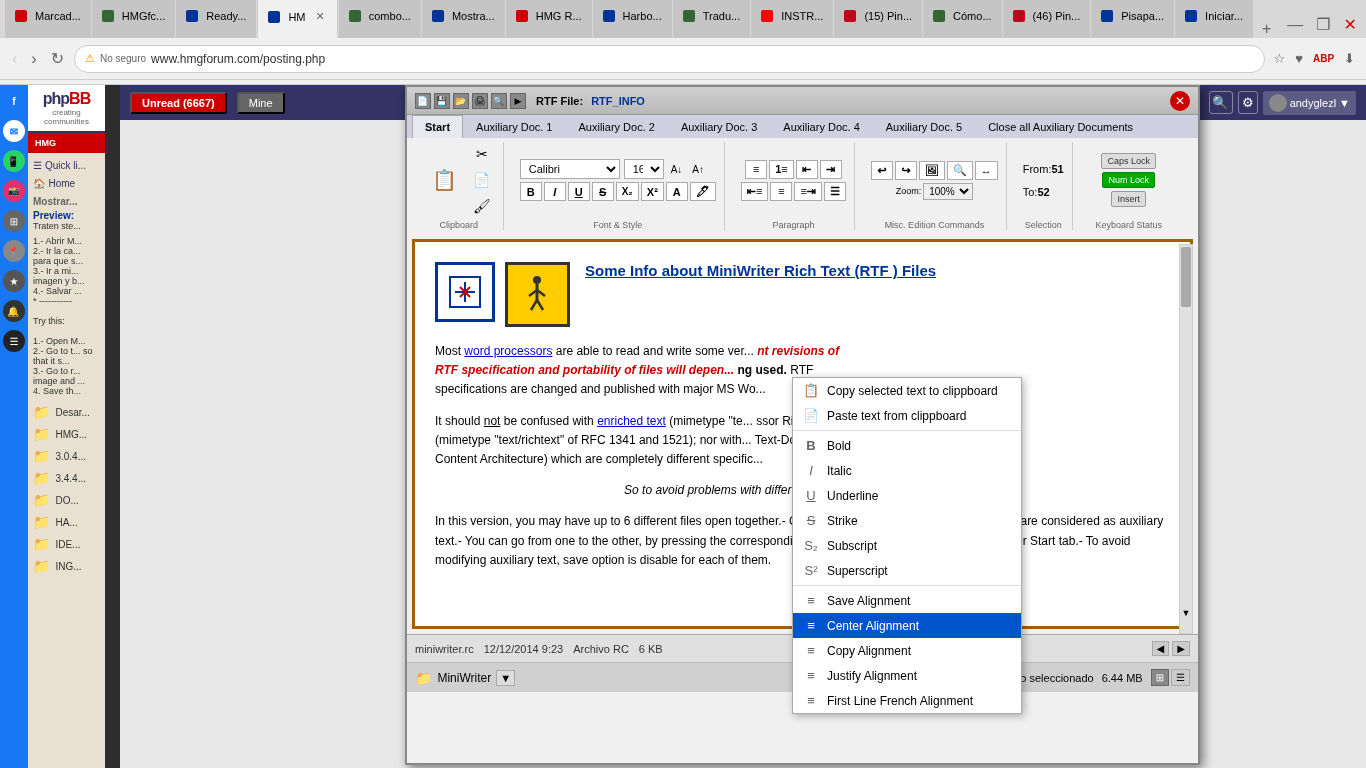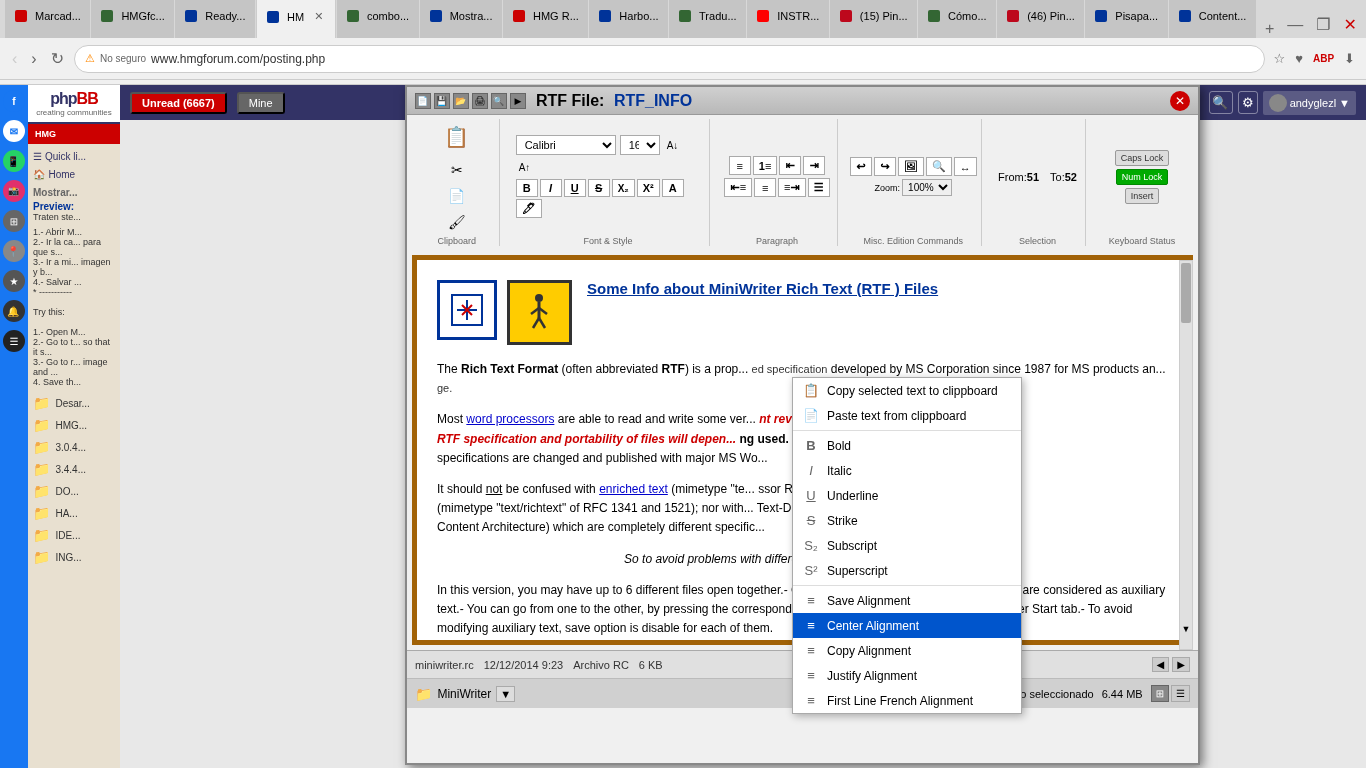--- a/index.html
+++ b/index.html
@@ -53,28 +53,28 @@
     .ribbon-group { display: flex; flex-direction: column; align-items: center; border-right: 1px solid #ccc; padding: 0 8px; }
     .ribbon-group-tools { display: flex; gap: 3px; flex-wrap: wrap; justify-content: center; flex: 1; align-items: center; }
     .ribbon-group-label { font-size: 9px; color: #666; margin-top: auto; padding-top: 2px; }
     .ribbon-btn { background: none; border: 1px solid transparent; cursor: pointer; padding: 3px; border-radius: 2px; font-size: 11px; display: flex; flex-direction: column; align-items: center; }
     .ribbon-btn-large { padding: 5px 8px; font-size: 13px; }
     .font-selector { display: flex; align-items: center; gap: 4px; flex-wrap: wrap; }
     .font-dropdown { font-size: 11px; padding: 2px 4px; border: 1px solid #aaa; background: white; width: 100px; }
     .font-size-dropdown { font-size: 11px; padding: 2px 4px; border: 1px solid #aaa; background: white; width: 40px; }
     .format-btns { display: flex; gap: 2px; flex-wrap: wrap; }
     .format-btn { font-size: 11px; padding: 2px 5px; border: 1px solid #aaa; background: white; cursor: pointer; font-weight: bold; min-width: 22px; text-align: center; }
-    .from-to { font-size: 11px; display: flex; flex-direction: row; gap: 11px; }
+    .from-to { font-size: 11px; display: flex; flex-direction: column; gap: 11px; }
     .from-to span { white-space: nowrap; }
     .keyboard-key { padding: 2px 5px; border: 1px solid #999; background: #ddd; font-size: 9px; border-radius: 2px; cursor: pointer; text-align: left; }
     .keyboard-key.active { background: #00aa00; color: white; border-color: #008800; }
     .keyboard-key.inactive { background: #ddd; color: #333; }
 
     
-    .rtf-document { background: white; margin: 8px; border: 5px solid #a16207; height: 420px; overflow-y: scroll; padding: 20px; font-size: 12px; position: relative; }
+    .rtf-document { background: white; margin: 8px; border: 3px solid #a16207; height: 420px; overflow-y: scroll; padding: 20px; font-size: 12px; position: relative; }
     .doc-header { display: flex; align-items: flex-start; gap: 15px; margin-bottom: 15px; }
     .doc-content { font-size: 12px; line-height: 1.6; color: #000; }
     .doc-content p { margin-bottom: 12px; }
     .doc-bold { font-weight: bold; }
     .doc-link { color: #0000cc; text-decoration: underline; cursor: pointer; }
     .doc-red-italic { color: #cc0000; font-style: italic; font-weight: bold; }
 
     
     .context-menu { position: absolute; top: 290px; left: 385px; background: white; border: 1px solid #aaa; box-shadow: 2px 2px 8px rgba(0,0,0,0.3); z-index: 100; width: 230px; }
     .ctx-item { display: flex; align-items: center; padding: 5px 10px; gap: 8px; font-size: 12px; cursor: pointer; }
@@ -153,21 +153,21 @@
     <div class="tab inactive">
       <div class="tab-favicon pin"></div>
       <span>(46) Pin...</span>
     </div>
     <div class="tab inactive">
       <div class="tab-favicon blue"></div>
       <span>Pisapa...</span>
     </div>
     <div class="tab inactive">
       <div class="tab-favicon blue"></div>
-      <span>Content...</span>
+      <span>Iniciar...</span>
     </div>
     <button class="tab-new">+</button>
     <div class="tab-controls">
       <button class="nav-btn">—</button>
       <button class="nav-btn">❐</button>
       <button class="nav-btn" style="color:#cc0000">✕</button>
     </div>
   </div>
 
   <div class="nav-bar">
@@ -197,21 +197,21 @@
       <div style="width:22px;height:22px;background:white;border-radius:50%;color:#1877f2;display:flex;align-items:center;justify-content:center;font-size:10px;font-weight:bold;margin-top:5px;cursor:pointer;">✉</div>
       <div style="width:22px;height:22px;background:#25d366;border-radius:50%;color:white;display:flex;align-items:center;justify-content:center;font-size:10px;margin-top:5px;cursor:pointer;">📱</div>
       <div style="width:22px;height:22px;background:#e1306c;border-radius:50%;color:white;display:flex;align-items:center;justify-content:center;font-size:9px;margin-top:5px;cursor:pointer;">📸</div>
       <div style="width:22px;height:22px;background:#666;border-radius:50%;color:white;display:flex;align-items:center;justify-content:center;font-size:10px;margin-top:5px;cursor:pointer;">⊞</div>
       <div style="width:22px;height:22px;background:#888;border-radius:50%;color:white;display:flex;align-items:center;justify-content:center;font-size:10px;margin-top:5px;cursor:pointer;">📍</div>
       <div style="width:22px;height:22px;background:#555;border-radius:50%;color:white;display:flex;align-items:center;justify-content:center;font-size:10px;margin-top:5px;cursor:pointer;">★</div>
       <div style="width:22px;height:22px;background:#333;border-radius:50%;color:white;display:flex;align-items:center;justify-content:center;font-size:10px;margin-top:5px;cursor:pointer;">🔔</div>
       <div style="width:22px;height:22px;background:#222;border-radius:50%;color:white;display:flex;align-items:center;justify-content:center;font-size:10px;margin-top:5px;cursor:pointer;">☰</div>
     </div>
 
-    <div style="margin-left:28px;width:92px;background:#e8e0d0;height:100%;">
+    <div style="margin-left:28px;width:77px;background:#e8e0d0;height:100%;">
       <div style="background:white;padding:5px;text-align:center;border-bottom:2px solid #336;">
         <div style="font-size:16px;font-weight:900;color:#336;letter-spacing:-1px;">php<span style="color:#cc0000;">BB</span></div>
         <div style="font-size:8px;color:#666;">creating communities</div>
       </div>
       <div style="padding:3px 5px;background:#cc0000;">
         <div style="background:#cc0000;color:white;font-size:9px;font-weight:bold;padding:2px;">HMG</div>
       </div>
       <div style="padding:5px;font-size:10px;">
         <div style="color:#336;cursor:pointer;padding:2px 0;display:flex;align-items:center;gap:3px;">
           <span>☰</span>
@@ -294,27 +294,36 @@
 
       <div class="rtf-titlebar">
         <div class="rtf-title-icons">
           <div class="rtf-title-icon">📄</div>
           <div class="rtf-title-icon">💾</div>
           <div class="rtf-title-icon">📂</div>
           <div class="rtf-title-icon">🖨</div>
           <div class="rtf-title-icon">🔍</div>
           <div class="rtf-title-icon">▶</div>
         </div>
-        <span style="font-size:16px;font-weight:bold;">
+        <span style="font-size:11px;font-weight:bold;">
           <span>RTF File:</span>
           <span style="color:#003399;font-weight:bold;margin-left:5px;">RTF_INFO</span>
         </span>
         <button class="rtf-close-btn">✕</button>
       </div>
 
+      <div class="ribbon-tabs">
+        <div class="ribbon-tab active">Start</div>
+        <div class="ribbon-tab">Auxiliary Doc. 1</div>
+        <div class="ribbon-tab">Auxiliary Doc. 2</div>
+        <div class="ribbon-tab">Auxiliary Doc. 3</div>
+        <div class="ribbon-tab">Auxiliary Doc. 4</div>
+        <div class="ribbon-tab">Auxiliary Doc. 5</div>
+        <div class="ribbon-tab">Close all Auxiliary Documents</div>
+      </div>
 
       <div class="ribbon-content">
 
         <div class="ribbon-group">
           <div class="ribbon-group-tools">
             <button class="ribbon-btn ribbon-btn-large" style="font-size:20px;">📋</button>
             <div style="display:flex;flex-direction:column;gap:2px;">
               <button class="ribbon-btn" style="font-size:14px;">✂</button>
               <button class="ribbon-btn" style="font-size:14px;">📄</button>
               <button class="ribbon-btn" style="font-size:14px;">🖌</button>
@@ -431,24 +440,20 @@
                   <line x1="22" y1="28" x2="28" y2="38" stroke="#333" stroke-width="2.5"></line>
                 </svg>
               </div>
             </div>
             <div style="flex:1;">
               <h2 style="font-size:15px;font-weight:bold;color:#003399;text-decoration:underline;">Some Info about MiniWriter Rich Text (RTF ) Files</h2>
             </div>
           </div>
 
           <div class="doc-content">
-            <p>
-              The <span class="doc-bold">Rich Text Format</span> (often abbreviated <span class="doc-bold">RTF</span>) is a prop... <span style="color:#333;font-size:11px;">ed specification</span>
-              developed by MS Corporation since 1987 for MS products an... <span style="color:#333;font-size:11px;">ge.</span>
-            </p>
             <p>
               Most <span class="doc-link">word processors</span> are able to read and write some ver... <span class="doc-red-italic">nt revisions of</span><br>
               <span class="doc-red-italic">RTF specification and portability of files will depen...</span> <span style="font-weight:bold;">ng used.</span> RTF<br>
               specifications are changed and published with major MS Wo...
             </p>
             <p>
               It should <span style="text-decoration:underline;">not</span> be confused with <span class="doc-link">enriched text</span> (mimetype "te... <span>ssor Rich Text</span><br>
               (mimetype "text/richtext" of RFC 1341 and 1521); nor with... <span>Text-Document</span><br>
               Content Architecture) which are completely different specific...
             </p>

